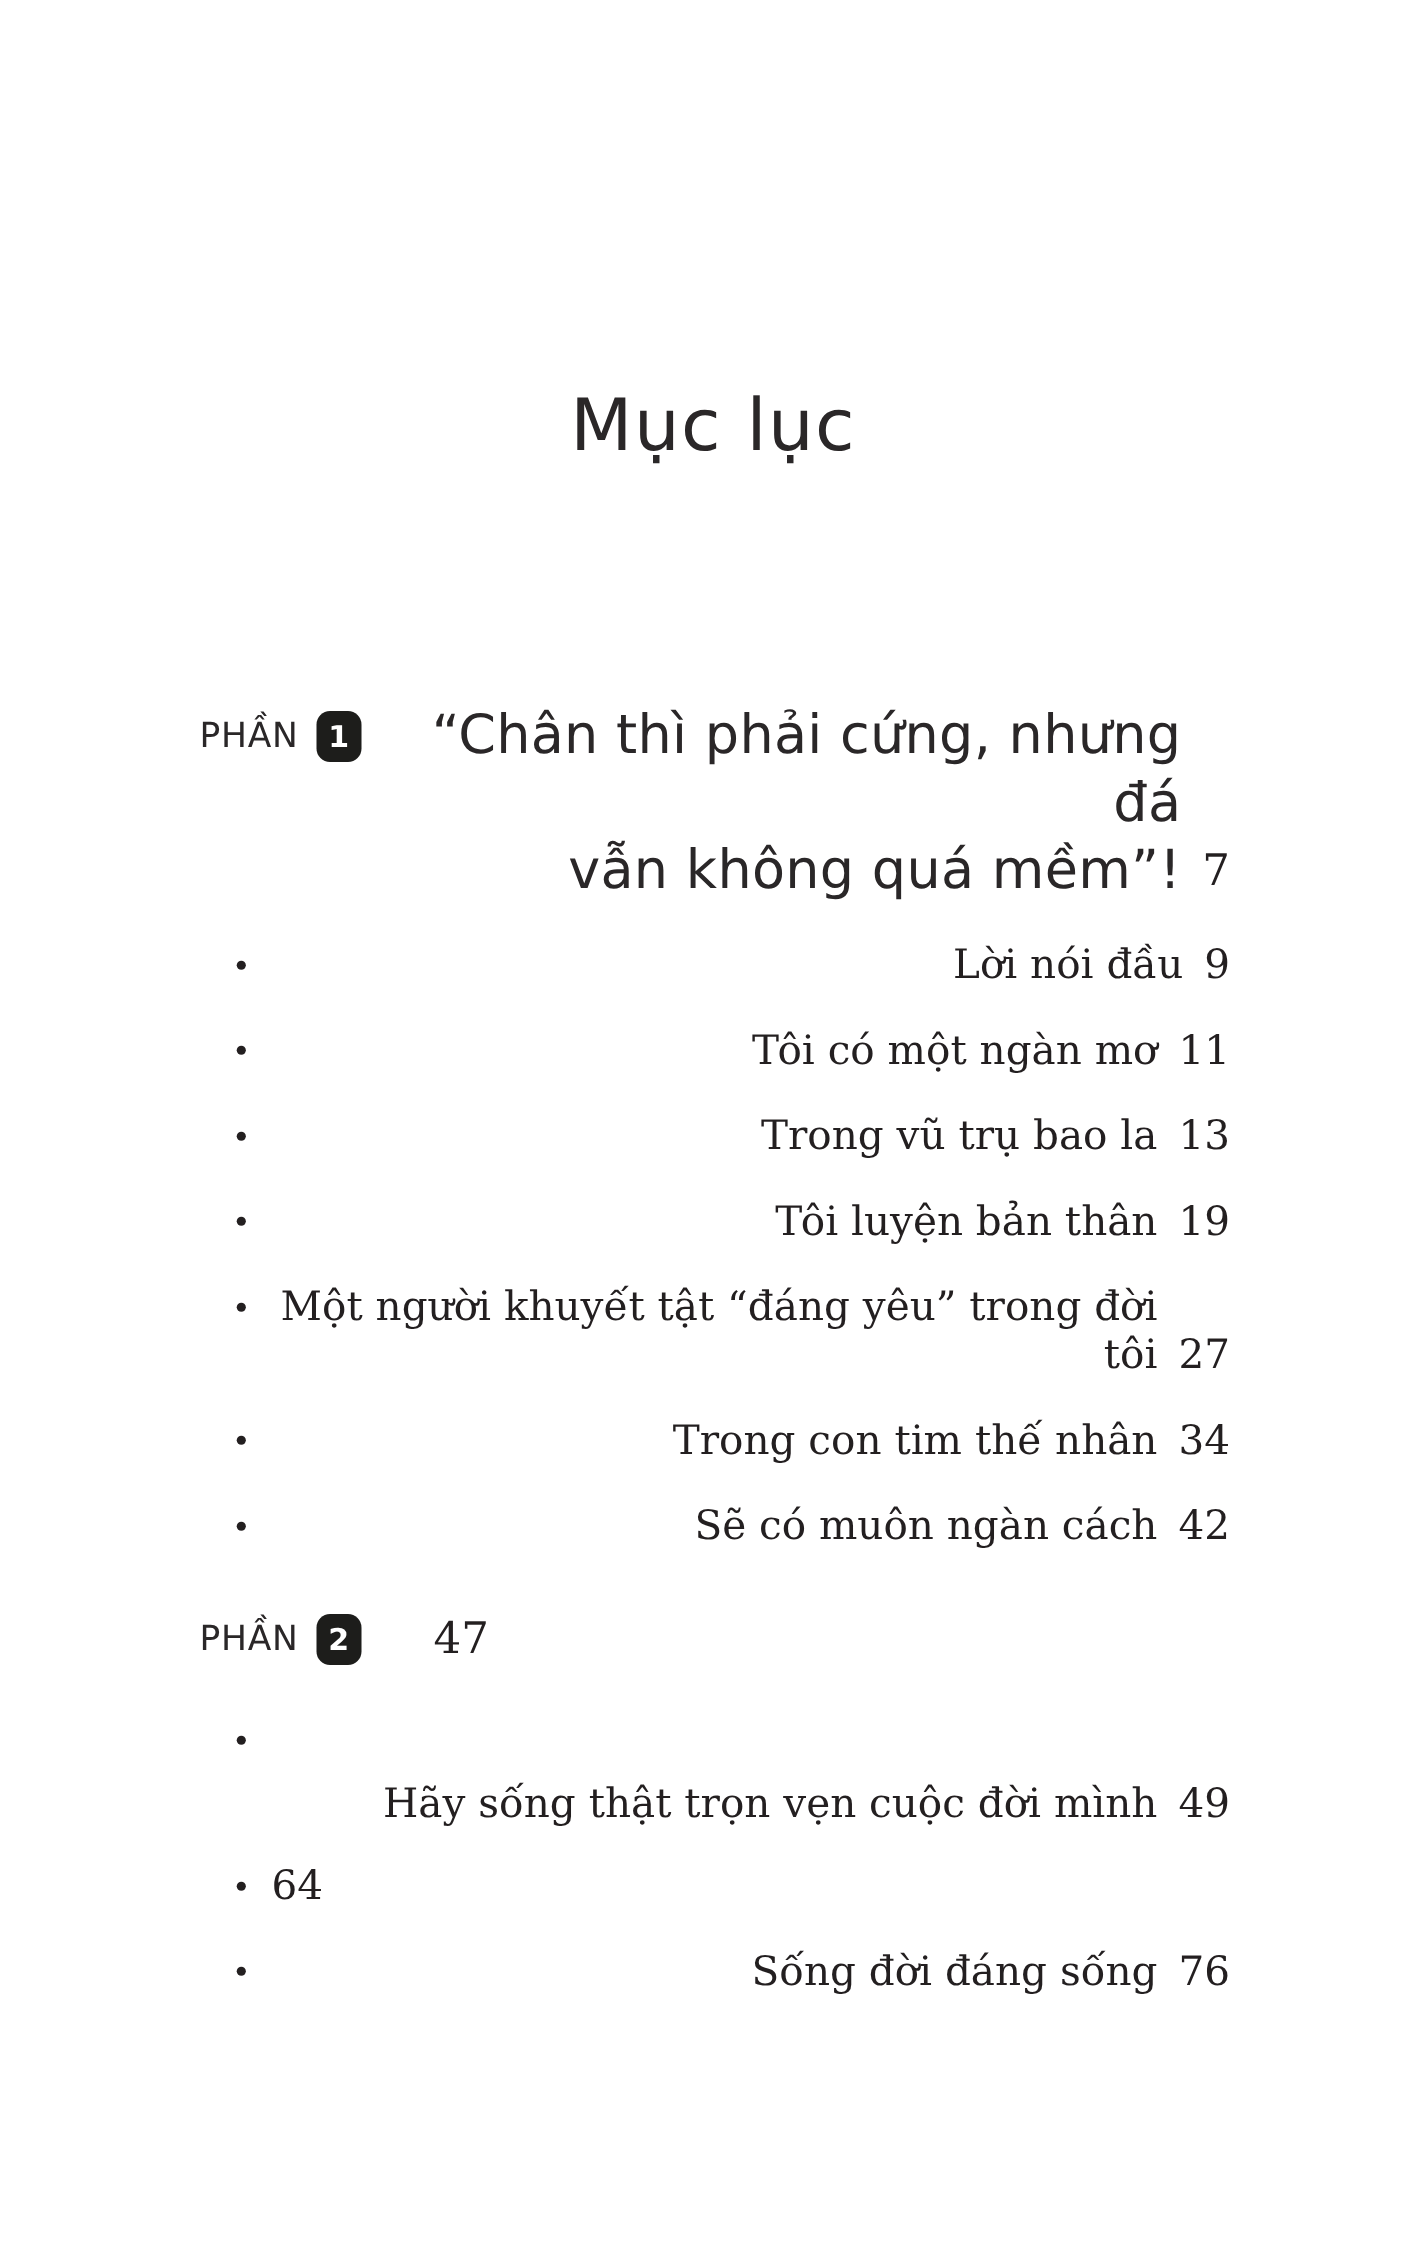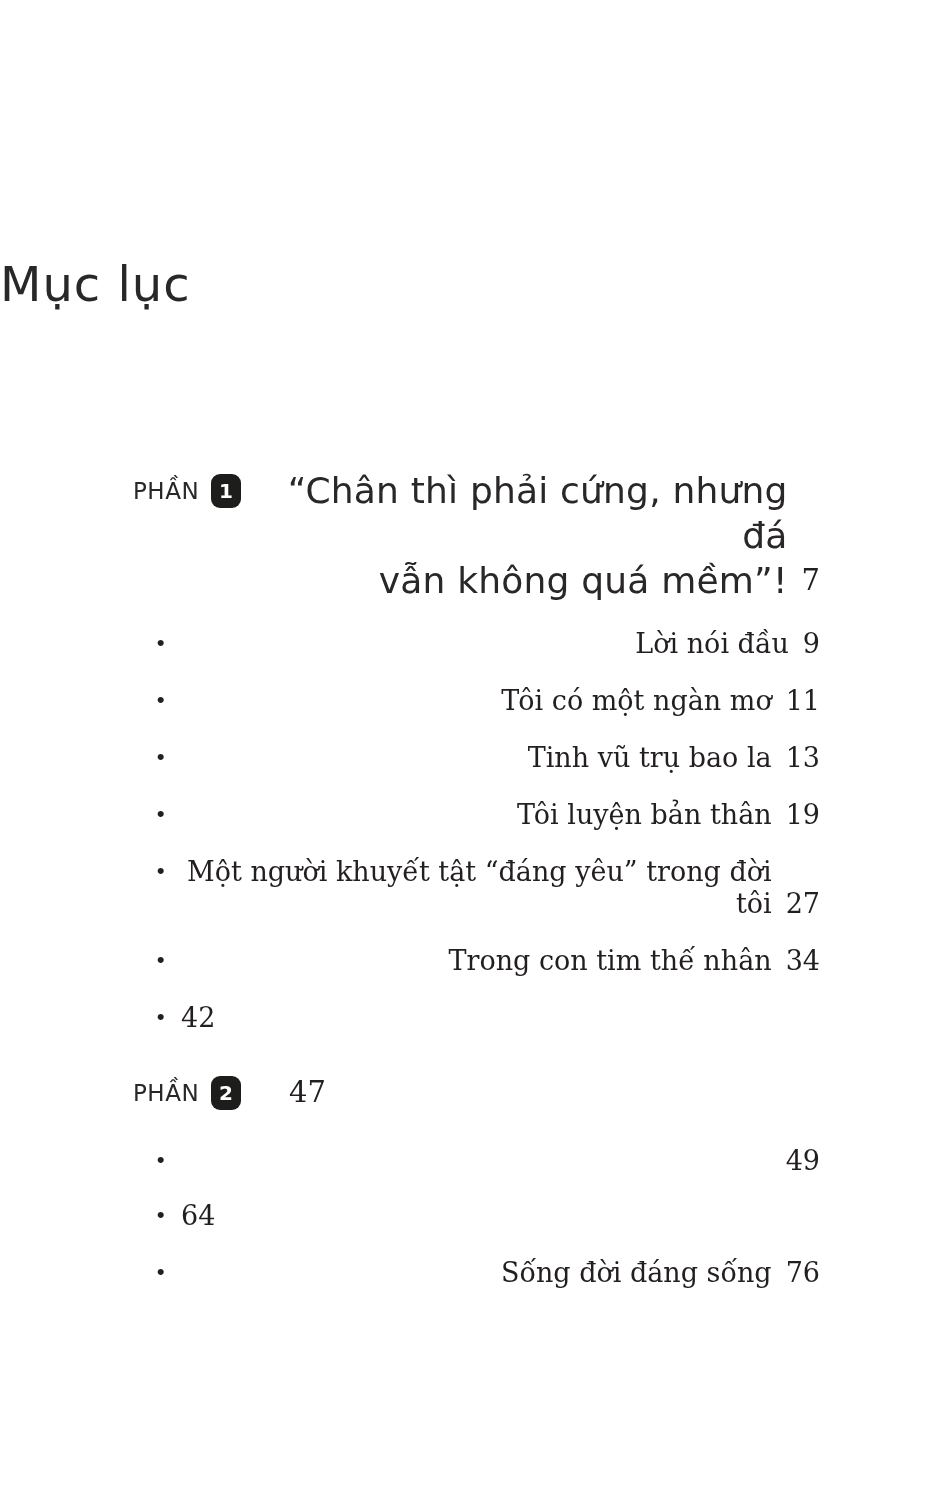--- a/index.html
+++ b/index.html
@@ -13,21 +13,21 @@
     height: 1500px;
     background: #ffffff;
     color: #231f20;
     font-family: "DejaVu Serif", serif;
     overflow: hidden;
     box-sizing: border-box;
   }
   .page-title {
     margin: 0;
     padding-top: 256px;
-    text-align: left;
+    text-align: center;
     font-family: "DejaVu Sans", sans-serif;
     font-weight: normal;
     font-size: 48px;
     letter-spacing: 1px;
     color: #2a2728;
   }
   .content {
     padding: 156px 131px 0 133px; 
     box-sizing: border-box;
     text-align: right;
@@ -143,59 +143,61 @@
           <span class="item-title">Lời nói đầu</span>
           <span class="item-page">9</span>
         </div>
         <div class="toc-item">
           <span class="bullet">•</span>
           <span class="item-title">Tôi có một ngàn mơ</span>
           <span class="item-page">11</span>
         </div>
         <div class="toc-item">
           <span class="bullet">•</span>
-          <span class="item-title">Tinh vũ trụ bao la</span>
+          <span class="item-title">Trong vũ trụ bao la</span>
           <span class="item-page">13</span>
         </div>
         <div class="toc-item">
           <span class="bullet">•</span>
           <span class="item-title">Tôi luyện bản thân</span>
           <span class="item-page">19</span>
         </div>
         <div class="toc-item">
           <span class="bullet">•</span>
           <span class="item-title">Một người khuyết tật “đáng yêu” trong đời tôi</span>
           <span class="item-page">27</span>
         </div>
         <div class="toc-item">
           <span class="bullet">•</span>
           <span class="item-title">Trong con tim thế nhân</span>
           <span class="item-page">34</span>
         </div>
         <div class="toc-item">
           <span class="bullet">•</span>
+          <span class="item-title">Sẽ có muôn ngàn cách</span>
           <span class="item-page">42</span>
         </div>
       </div>
     </div>
 
     <div class="section">
       <div class="section-header">
         <div class="section-label">
           <span>PHẦN</span>
           <span class="badge">2</span>
         </div>
         <div class="section-page">47</div>
       </div>
 
       <div class="toc-list">
         <div class="toc-item two-line">
           <span class="bullet">•</span>
           <span class="item-title">
             <br>
+            <span>Hãy sống thật trọn vẹn cuộc đời mình</span>
           </span>
           <span class="item-page">49</span>
         </div>
         <div class="toc-item">
           <span class="bullet">•</span>
           <span class="item-page">64</span>
         </div>
         <div class="toc-item">
           <span class="bullet">•</span>
           <span class="item-title">Sống đời đáng sống</span>

